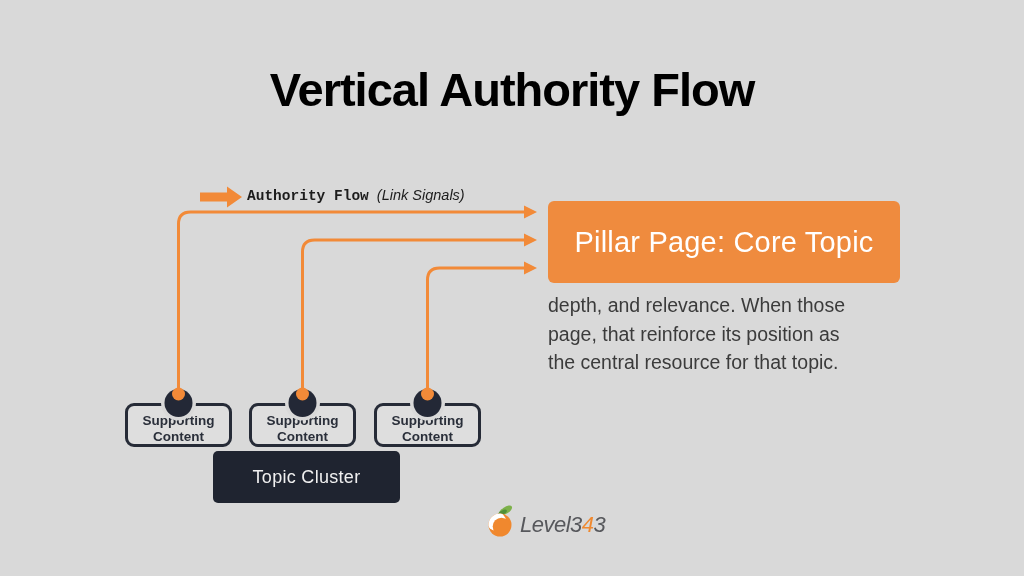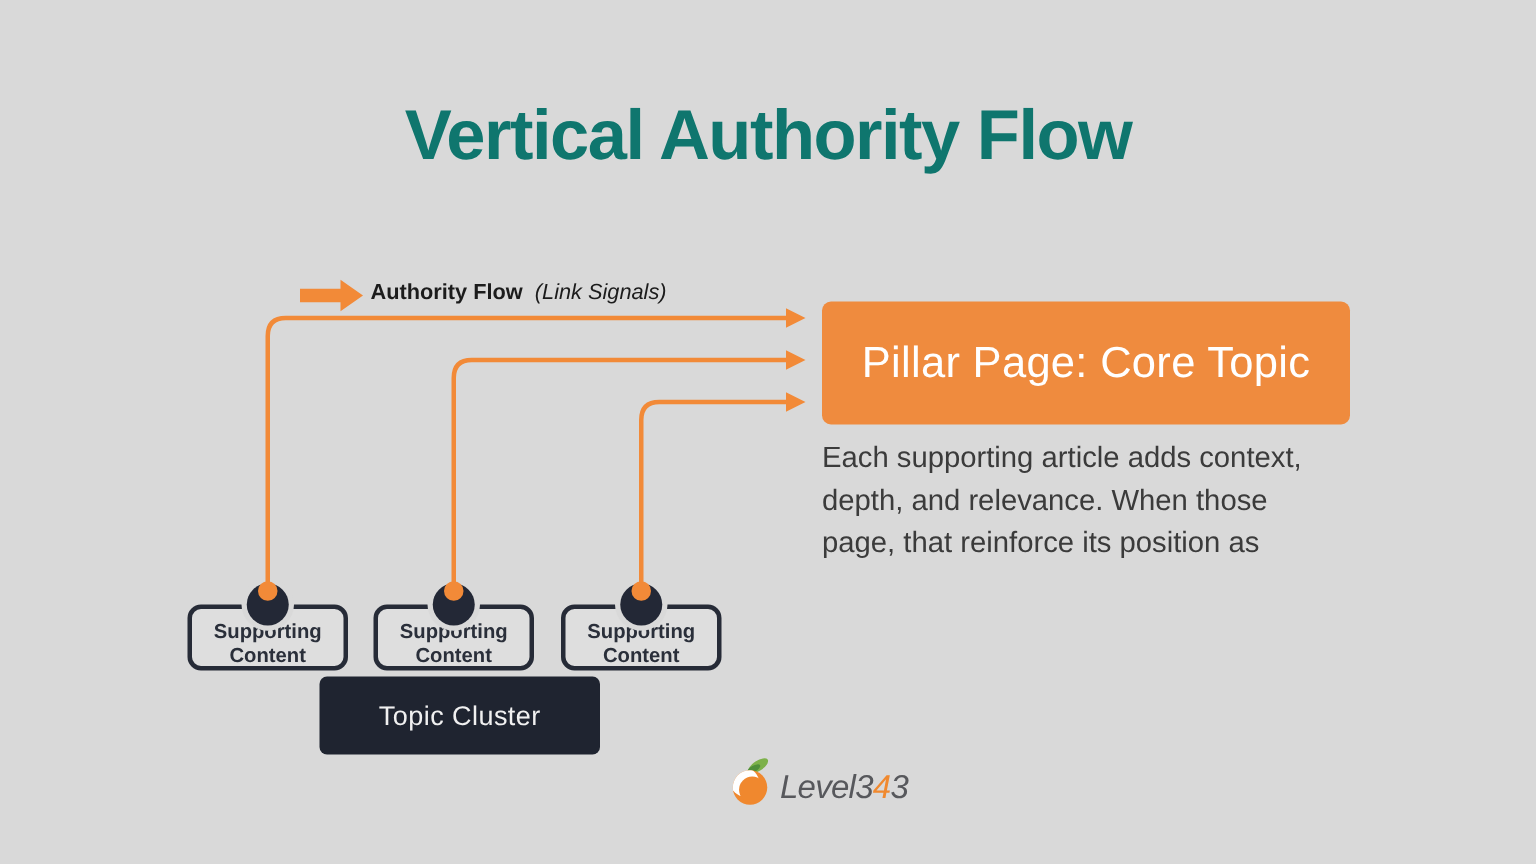--- a/index.html
+++ b/index.html
@@ -16,39 +16,39 @@
     background: #d9d9d9;
   }
   .title {
     position: absolute;
     top: 62px; left: 0;
     width: 100%;
     text-align: center;
     font-size: 47px;
     font-weight: bold;
     letter-spacing: -1px;
-    color: #0f766e;
+    color: #000000;
   }
   .subtitle {
     position: absolute;
     top: 112px; left: 0;
     width: 100%;
     text-align: center;
     font-size: 25px;
     font-weight: bold;
     color: #272d3b;
   }
   .legend-label {
     position: absolute;
     left: 247px; top: 187px;
     font-size: 14.5px;
     color: #1c1c1c;
     white-space: nowrap;
   }
-  .legend-label .bold { font-weight: bold; }
+  .legend-label .bold { font-weight: bold; font-family: Liberation Mono, monospace; }
   .legend-label .italic { font-style: italic; margin-left: 4px; }
   .overlay-svg {
     position: absolute;
     left: 0; top: 0;
     width: 1024px; height: 576px;
     z-index: 3;
     pointer-events: none;
   }
   .pillar-box {
     position: absolute;
@@ -167,23 +167,23 @@
     <circle cx="178.5" cy="394" r="6.5" fill="#f28a38"></circle>
     <circle cx="302.5" cy="394" r="6.5" fill="#f28a38"></circle>
     <circle cx="427.5" cy="394" r="6.5" fill="#f28a38"></circle>
   </svg>
 
   <div class="pillar-box">
     <span class="pillar-label">Pillar Page: Core Topic</span>
   </div>
 
   <div class="description">
-    <div>Each supporting article adds context,</div>
     <div>depth, and relevance. When those</div>
     <div>page, that reinforce its position as</div>
+    <div>the central resource for that topic.</div>
   </div>
 
   <div class="support-box b1">
     <div class="support-label">Supporting Content</div>
   </div>
   <div class="support-box b2">
     <div class="support-label">Supporting Content</div>
   </div>
   <div class="support-box b3">
     <div class="support-label">Supporting Content</div>

